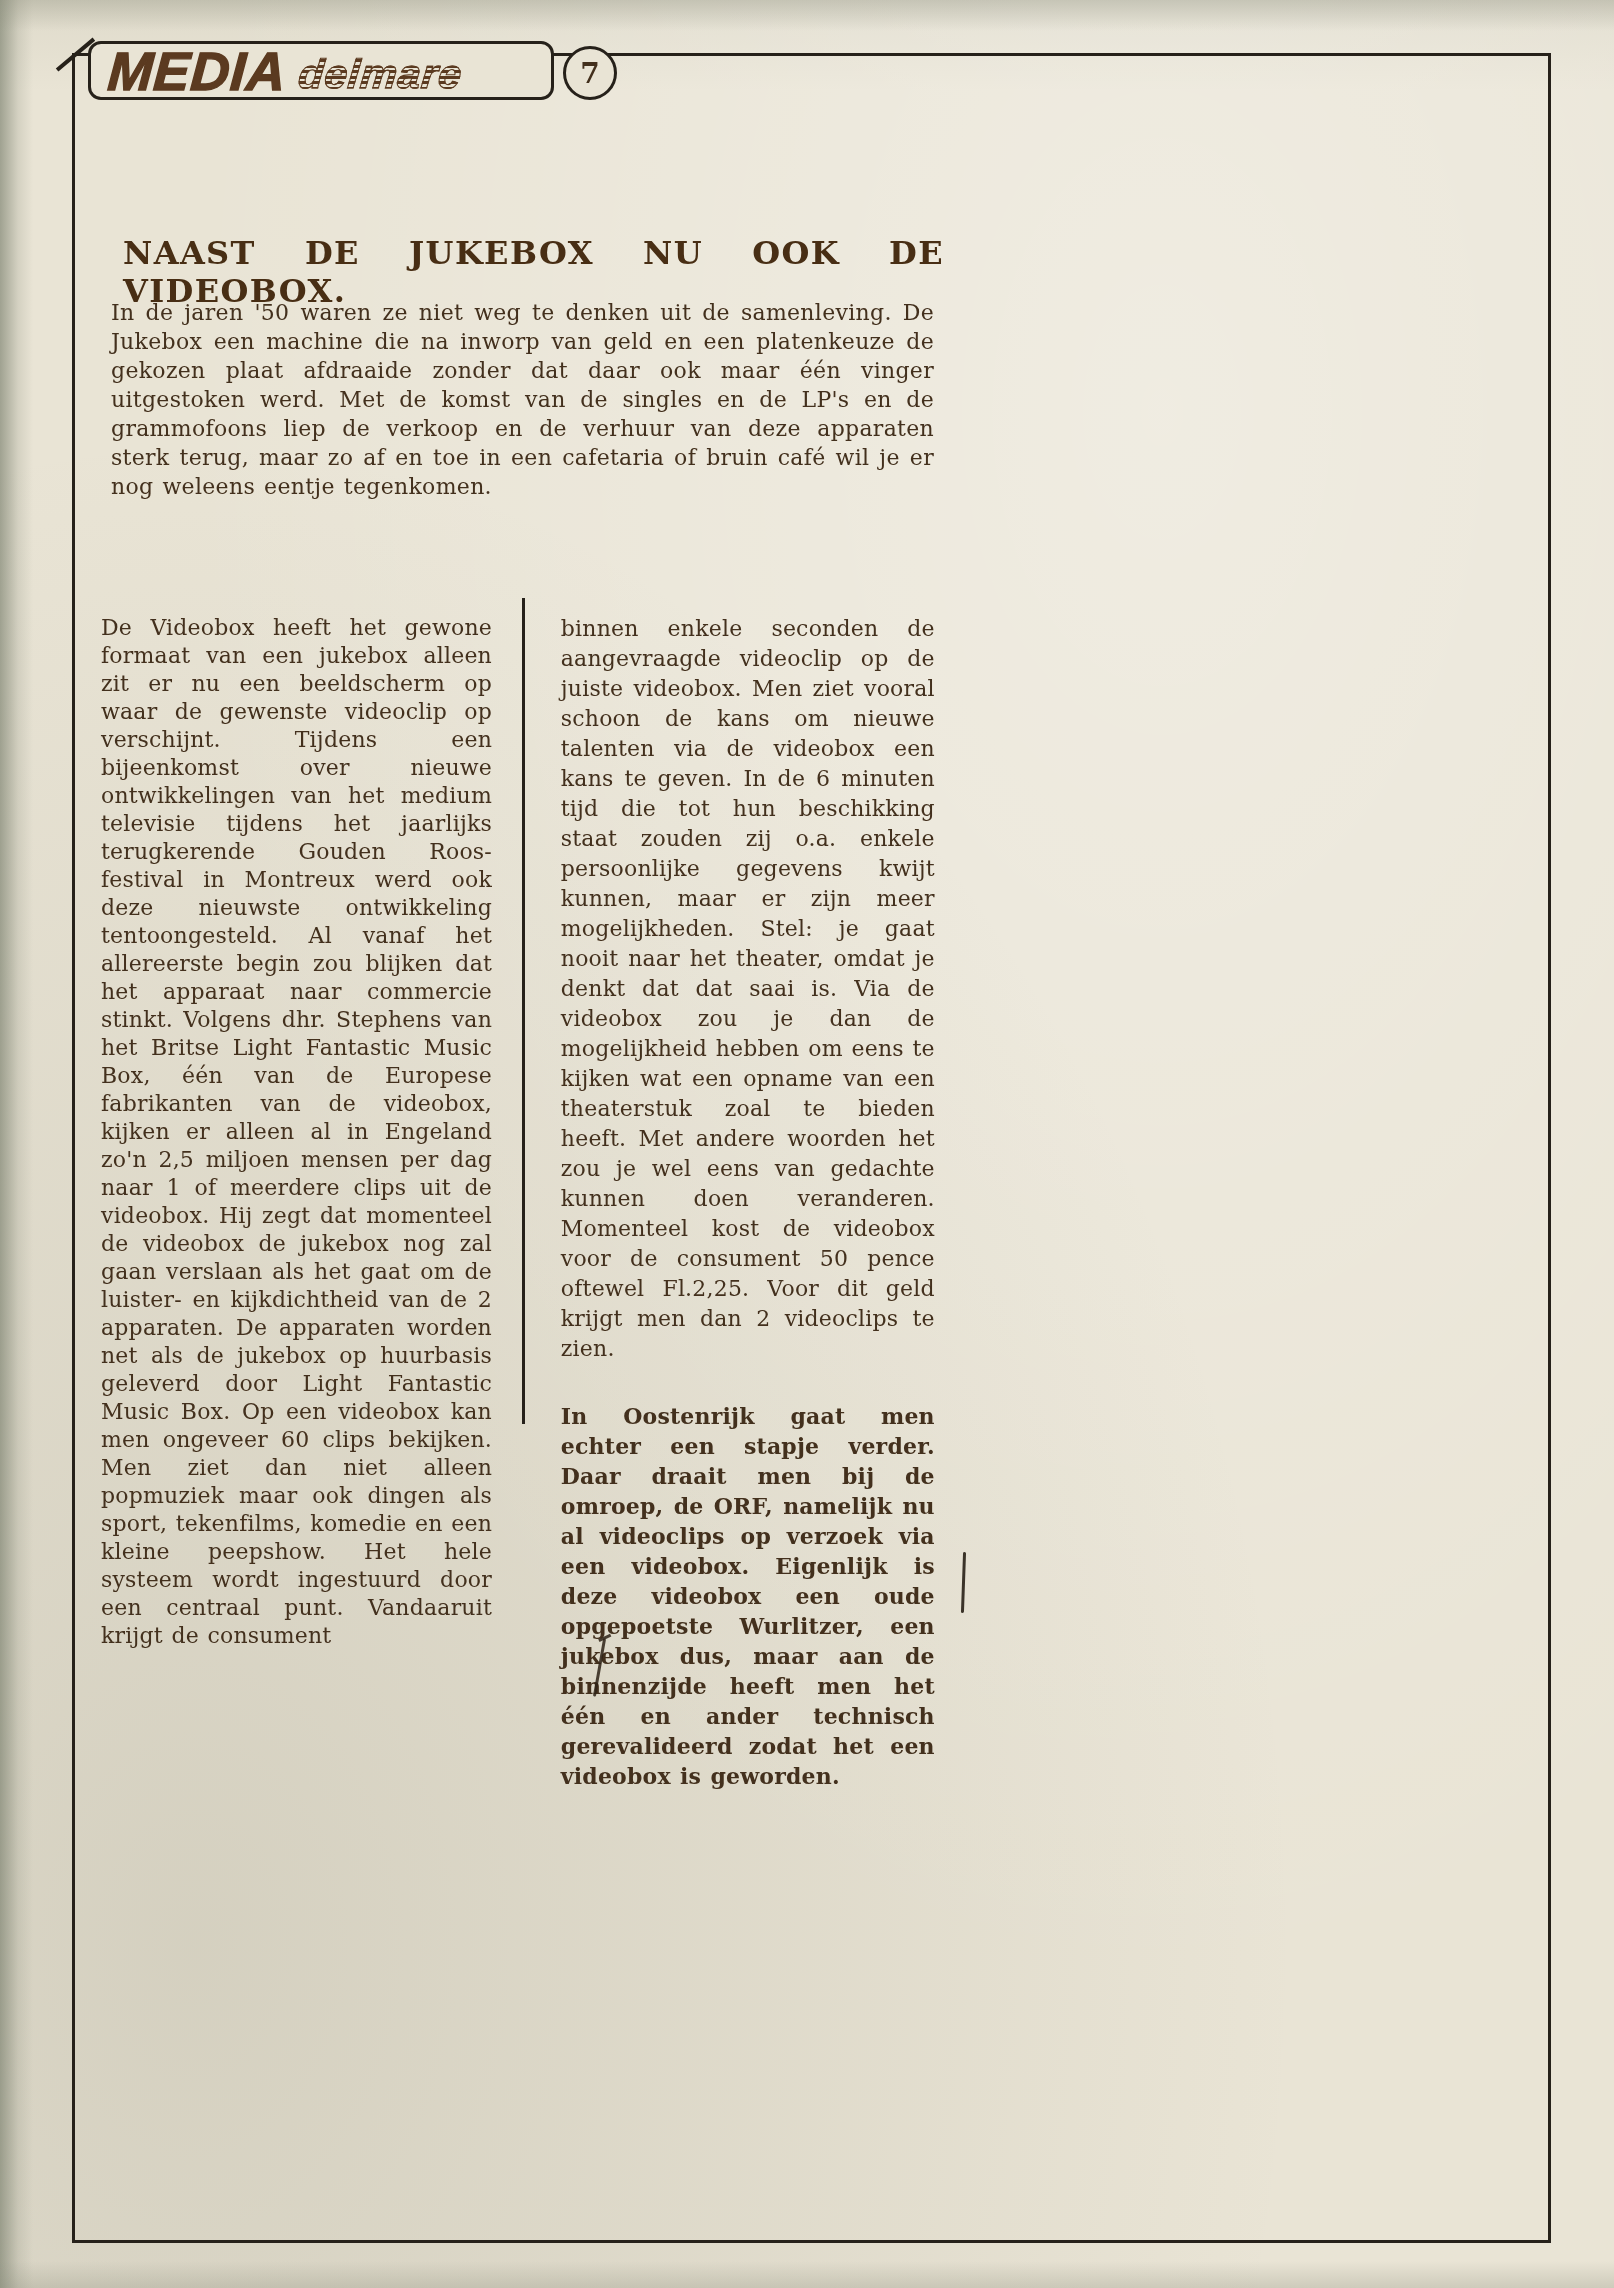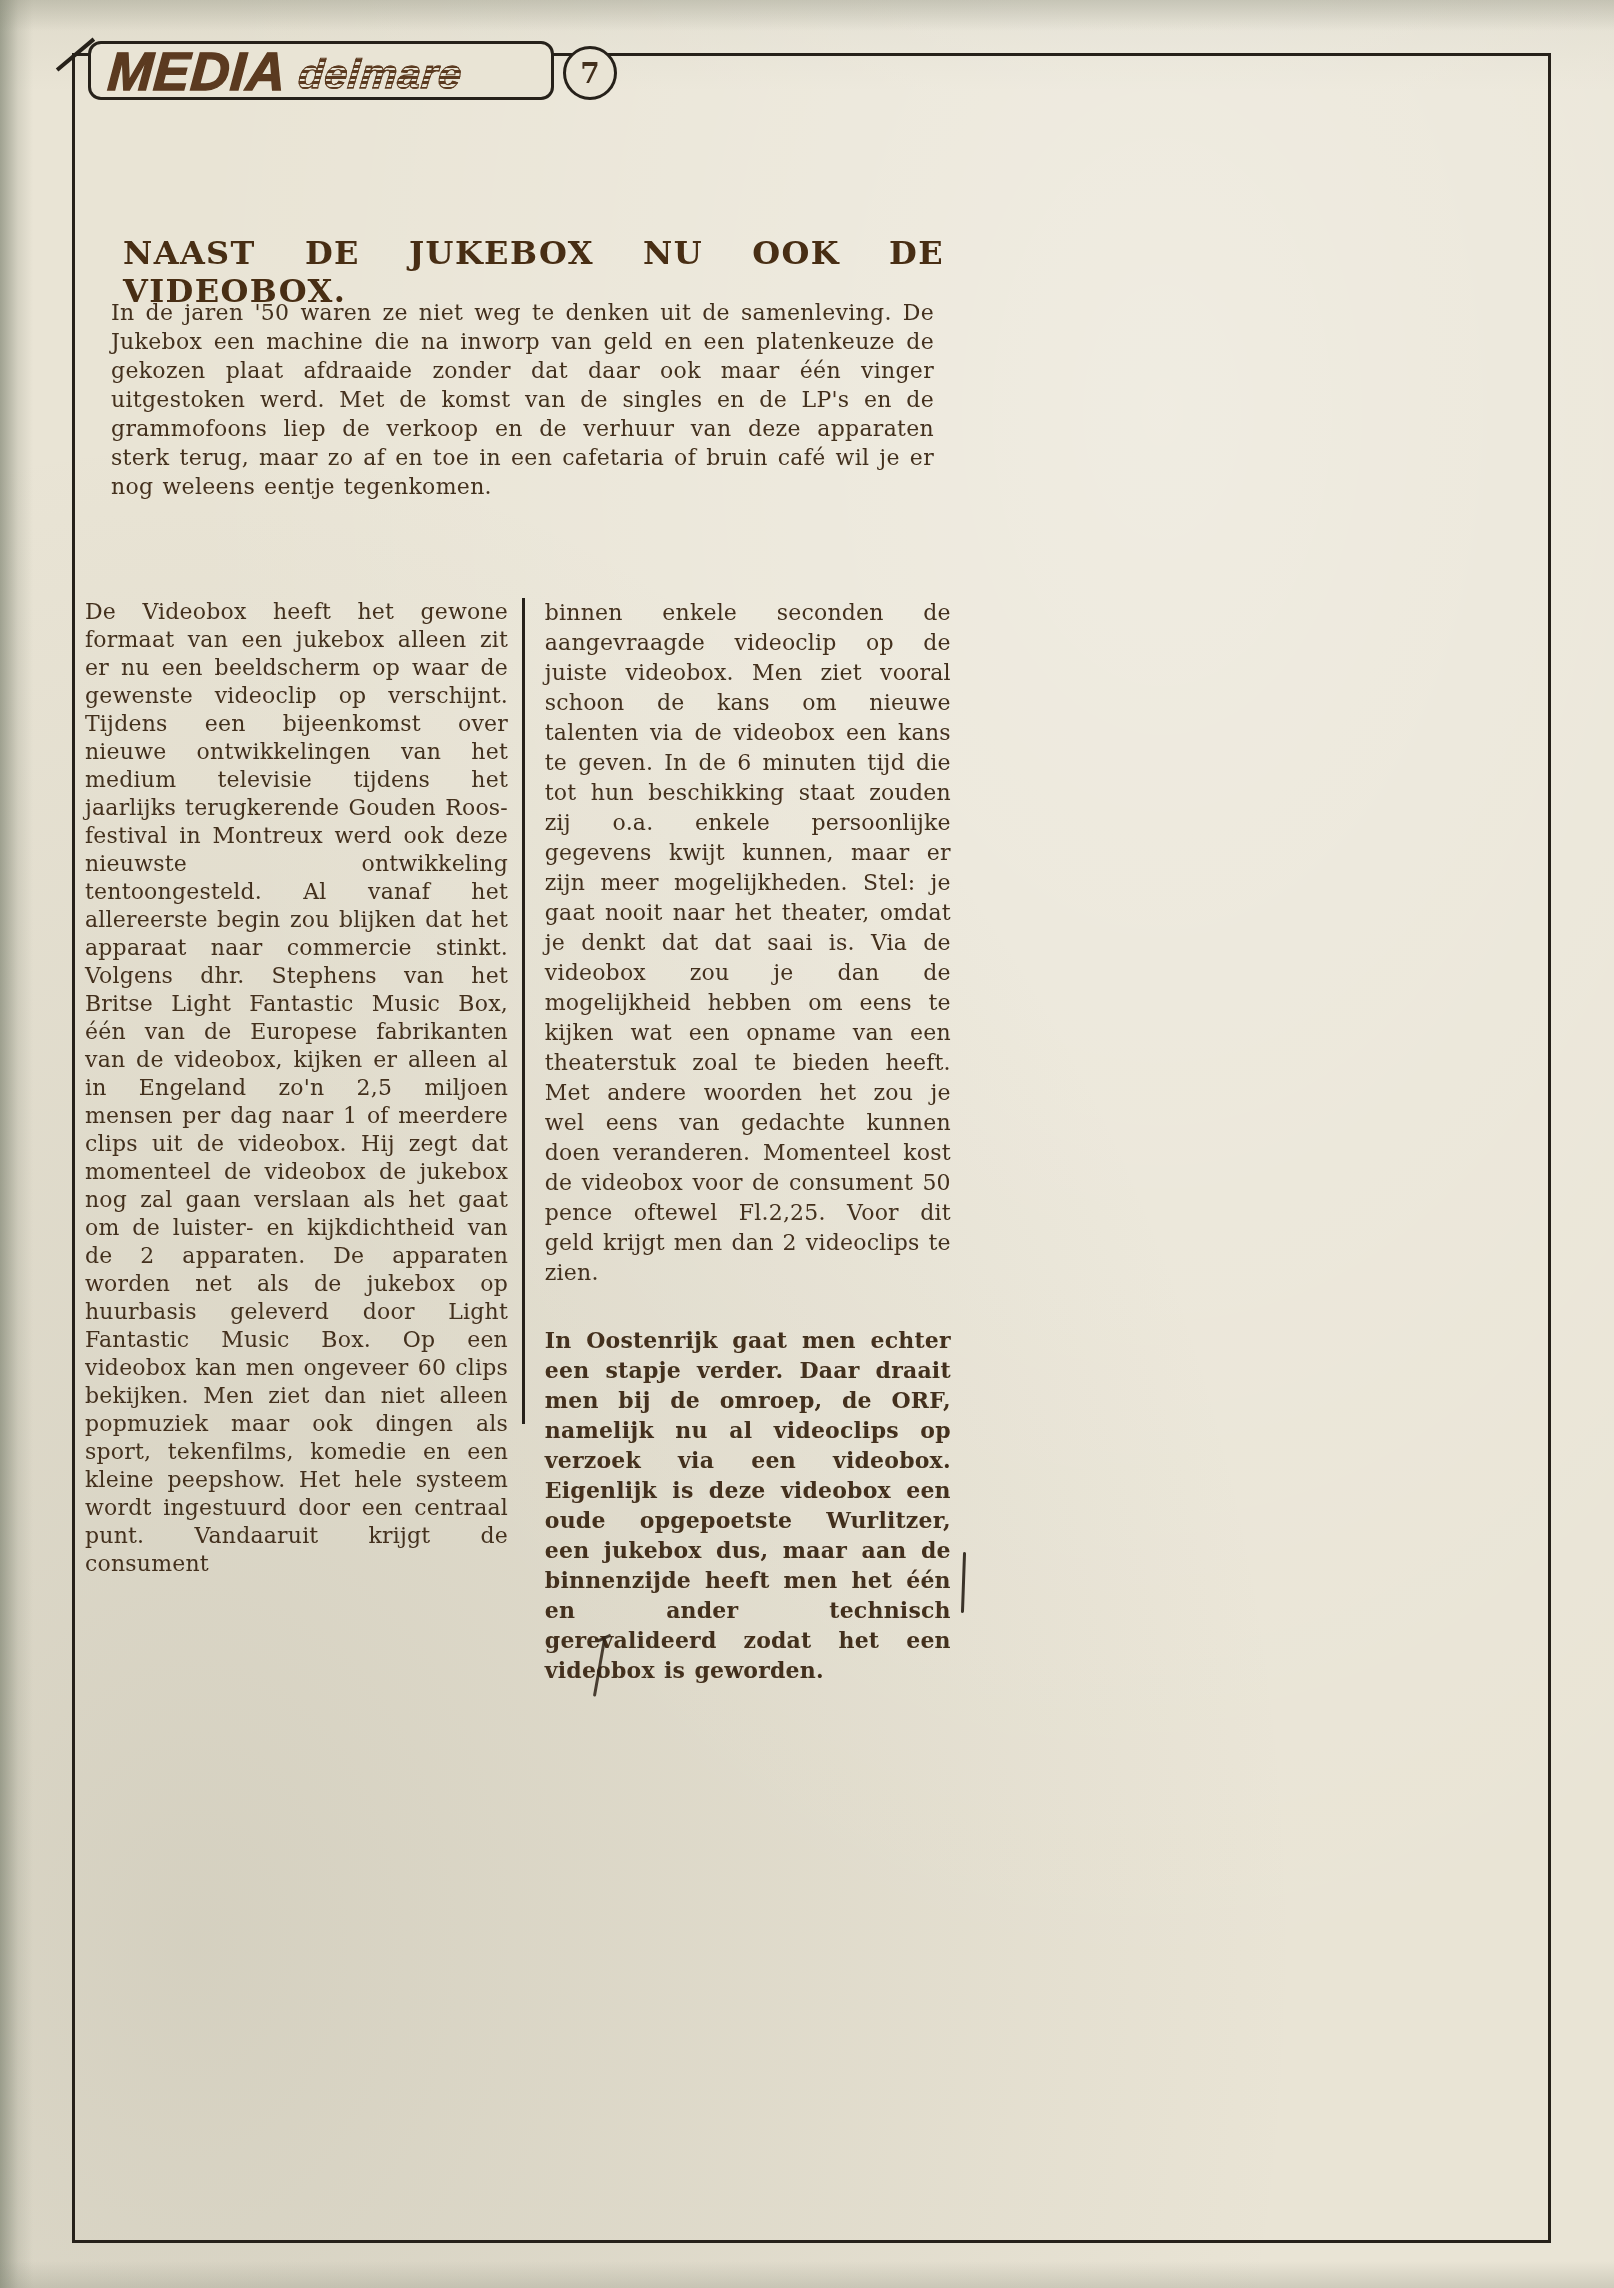--- a/index.html
+++ b/index.html
@@ -54,21 +54,21 @@
   .article-title{position:absolute;left:111px;top:222px;width:821px;margin:12px;z-index:2;
     font-size:32px;font-weight:bold;color:var(--title-ink);letter-spacing:1.4px;
     text-align:justify;text-align-last:justify;}
 
   .intro{position:absolute;left:111px;top:298px;width:823px;z-index:2;}
   .intro p{margin:0;font-size:22px;line-height:29px;text-align:justify;
     letter-spacing:0.3px;word-spacing:1.8px;hyphens:auto;}
 
   .columns{position:absolute;left:85px;top:598px;width:872px;display:flex;z-index:2;}
   .col{font-size:22px;text-align:justify;letter-spacing:0.2px;word-spacing:1.4px;hyphens:auto;}
-  .col p{margin:0;}
+  .col p{margin:16px;}
   .col-left{width:423px;line-height:28px;}
   .col-right{width:406px;line-height:30px;}
   .col-right p + p{margin-top:37px;font-weight:bold;}
   .divider{width:2.8px;height:826px;background:var(--frame);margin-left:14px;margin-right:20px;flex:none;}
 
   .pen-mark{position:absolute;left:598px;top:1638px;width:2.8px;height:59px;z-index:3;
     background:rgba(46,34,22,.85);transform:rotate(10deg);border-radius:1.8px;}
   .pen-mark::after{content:"";position:absolute;left:-5.5px;top:-1.8px;width:13px;height:2.8px;
     background:rgba(46,34,22,.85);transform:rotate(-35deg);}
   .ink-stroke{position:absolute;left:962px;top:1552px;width:2.8px;height:61px;z-index:3;

